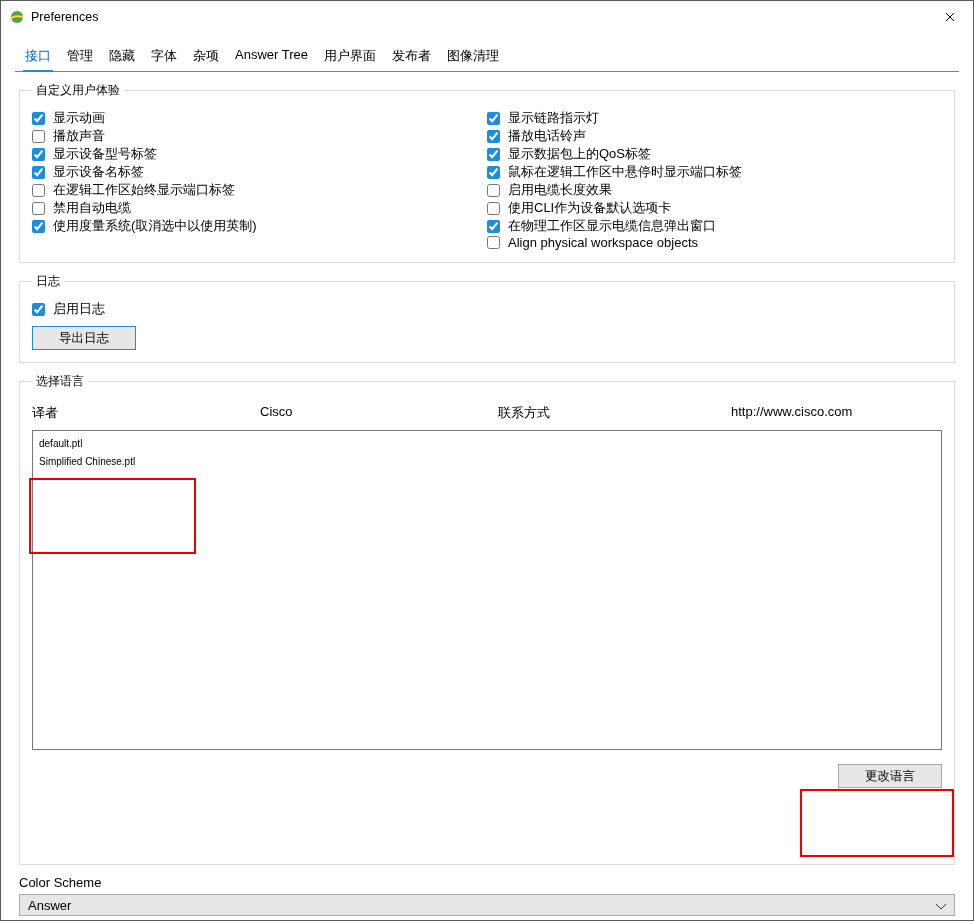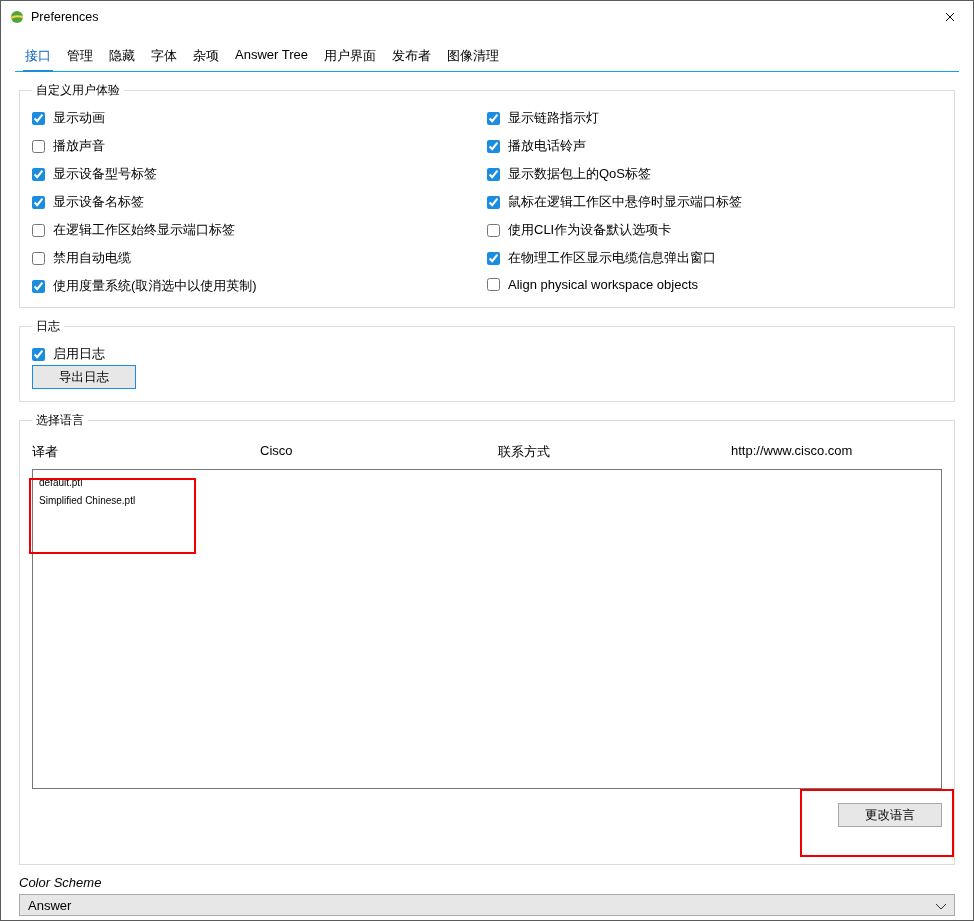--- a/index.html
+++ b/index.html
@@ -10,36 +10,36 @@
   .titlebar .title { font-size: 12.5px; }
   .titlebar .close { margin-left: auto; width: 46px; height: 30px; display: flex; align-items: center; justify-content: center; font-size: 14px; cursor: pointer; }
   .content { flex: 1; padding: 6px 14px 4px 14px; display: flex; flex-direction: column; }
   .tabs { border-bottom: 1px solid #0ea5e9; display: flex; gap: 16px; padding: 2px 10px 0 10px; font-size: 13px; }
   .tab { padding: 6px 0 6px 0; cursor: pointer; position: relative; color: #000; }
   .tab.active { color: #0a64c6; }
   .tab.active::after { content: ""; position: absolute; left: -2px; right: -2px; bottom: -1px; height: 2px; background: #1a8de0; }
   fieldset { border: 1px solid #dcdcdc; margin: 10px 4px 0 4px; padding: 10px 12px 12px 12px; position: relative; }
   legend { padding: 0 4px; font-size: 12px; }
   .cols { display: flex; }
-  .col { width: 50%; display: flex; flex-direction: column; gap: 10px; }
+  .col { width: 50%; display: flex; flex-direction: column; }
   .chk { display: flex; align-items: center; gap: 8px; font-size: 13px; }
   .chk input[type=checkbox] { width: 13px; height: 13px; accent-color: #1a8de0; }
   .btn { height: 24px; padding: 0 20px; background: #e7e7e7; border: 1px solid #a8a8a8; font-size: 12.5px; cursor: pointer; }
   .btn-export { border: 1px solid #1a8de0; padding: 0 26px; }
   .lang-info { display: flex; padding: 4px 0 8px 0; font-size: 13px; gap: 8px; }
   .lang-info .li-label { width: 220px; }
   .lang-info .li-vendor { width: 230px; }
   .lang-info .li-contact-label { width: 225px; }
   .lang-info .li-contact-value { flex: 1; }
   .langlist { border: 1px solid #777; height: 320px; background: #fff; position: relative; font-size: 10px; padding: 4px 0 0 6px; line-height: 18px; }
   .langlist .item { cursor: pointer; }
   .highlight-box-1 { position: absolute; border: 2px solid #e00; pointer-events: none; left: 28px; top: 477px; width: 167px; height: 76px; }
   .highlight-box-2 { position: absolute; border: 2px solid #e00; pointer-events: none; right: 19px; bottom: 63px; width: 154px; height: 68px; }
   .lang-change-row { display: flex; justify-content: flex-end; padding: 14px 0 0 0; }
-  .color-label { margin: 10px 4px 2px 4px; font-size: 13px; font-style: italic; }
+  .color-label { margin: 10px 4px 2px 4px; font-size: 13px; }
   .color-select { margin: 2px 4px 0 4px; height: 22px; border: 1px solid #aaa; background: #e7e7e7; display: flex; align-items: center; padding: 0 8px; position: relative; cursor: pointer; font-size: 13px; }
   .color-select .chev { margin-left: auto; }
 </style>
 </head>
 <body>
 
 <div class="window">
 
   <div class="titlebar">
     <span class="icon">
@@ -115,41 +115,45 @@
             <label class="chk">
               <input type="checkbox" checked="" style="">
               <span>显示数据包上的QoS标签</span>
             </label>
             <label class="chk">
               <input type="checkbox" checked="" style="">
               <span>鼠标在逻辑工作区中悬停时显示端口标签</span>
             </label>
             <label class="chk">
               <input type="checkbox" style="">
+              <span>启用电缆长度效果</span>
+            </label>
+            <label class="chk">
+              <input type="checkbox" style="">
               <span>使用CLI作为设备默认选项卡</span>
             </label>
             <label class="chk">
               <input type="checkbox" checked="" style="">
               <span>在物理工作区显示电缆信息弹出窗口</span>
             </label>
             <label class="chk">
               <input type="checkbox" style="">
               <span>Align physical workspace objects</span>
             </label>
           </div>
       </div>
     </fieldset>
 
     <fieldset>
       <legend>日志</legend>
       <label class="chk">
         <input type="checkbox" id="enable-log-cb" checked="" style="">
         <span>启用日志</span>
       </label>
-      <div style="margin-top:2px;">
+      <div style="margin-top:8px;">
         <button class="btn btn-export">导出日志</button>
       </div>
     </fieldset>
 
     <fieldset style="flex:1; display:flex; flex-direction:column;">
       <legend>选择语言</legend>
       <div class="lang-info">
         <span class="li-label">译者</span>
         <span class="li-vendor">Cisco</span>
         <span class="li-contact-label">联系方式</span>

